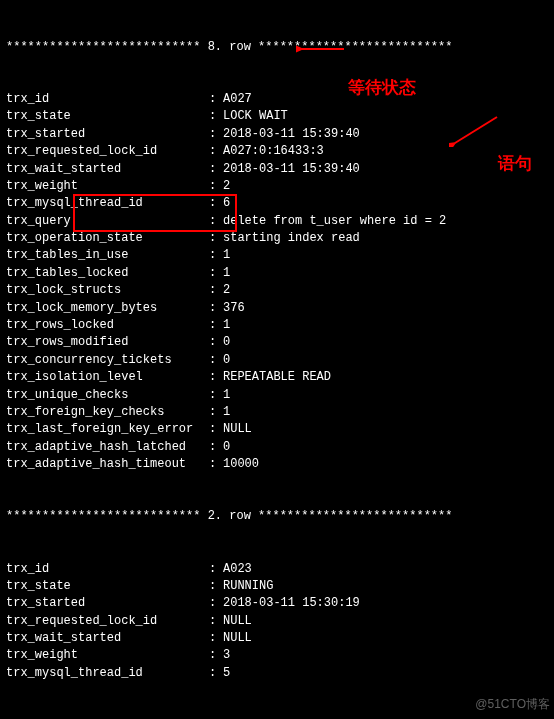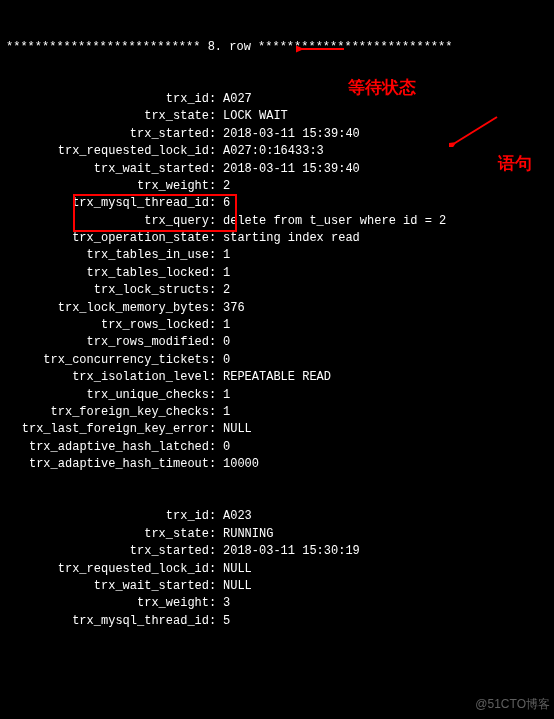--- a/index.html
+++ b/index.html
@@ -17,21 +17,20 @@
   }
   .term {
     padding: 4px 6px;
     white-space: pre;
   }
   .row {
     display: flex;
   }
   .keycol {
     width: 203px;
-    text-align: right;
     padding-right: 0;
   }
   .sep {
     width: 14px;
     text-align: center;
   }
   .valcol {
     flex: 1;
     text-align: left;
   }
@@ -63,20 +62,21 @@
     font-size: 12px;
     opacity: 0.7;
   }
 </style>
 </head>
 <body>
 
 <div class="term">
   <div>*************************** 8. row ***************************</div>
   <div id="block1"><div class="row"><span class="keycol">trx_id</span><span class="sep">: </span><span class="valcol">A027</span></div><div class="row"><span class="keycol">trx_state</span><span class="sep">: </span><span class="valcol">LOCK WAIT</span></div><div class="row"><span class="keycol">trx_started</span><span class="sep">: </span><span class="valcol">2018-03-11 15:39:40</span></div><div class="row"><span class="keycol">trx_requested_lock_id</span><span class="sep">: </span><span class="valcol">A027:0:16433:3</span></div><div class="row"><span class="keycol">trx_wait_started</span><span class="sep">: </span><span class="valcol">2018-03-11 15:39:40</span></div><div class="row"><span class="keycol">trx_weight</span><span class="sep">: </span><span class="valcol">2</span></div><div class="row"><span class="keycol">trx_mysql_thread_id</span><span class="sep">: </span><span class="valcol">6</span></div><div class="row"><span class="keycol">trx_query</span><span class="sep">: </span><span class="valcol">delete from t_user where id = 2</span></div><div class="row"><span class="keycol">trx_operation_state</span><span class="sep">: </span><span class="valcol">starting index read</span></div><div class="row"><span class="keycol">trx_tables_in_use</span><span class="sep">: </span><span class="valcol">1</span></div><div class="row"><span class="keycol">trx_tables_locked</span><span class="sep">: </span><span class="valcol">1</span></div><div class="row"><span class="keycol">trx_lock_structs</span><span class="sep">: </span><span class="valcol">2</span></div><div class="row"><span class="keycol">trx_lock_memory_bytes</span><span class="sep">: </span><span class="valcol">376</span></div><div class="row"><span class="keycol">trx_rows_locked</span><span class="sep">: </span><span class="valcol">1</span></div><div class="row"><span class="keycol">trx_rows_modified</span><span class="sep">: </span><span class="valcol">0</span></div><div class="row"><span class="keycol">trx_concurrency_tickets</span><span class="sep">: </span><span class="valcol">0</span></div><div class="row"><span class="keycol">trx_isolation_level</span><span class="sep">: </span><span class="valcol">REPEATABLE READ</span></div><div class="row"><span class="keycol">trx_unique_checks</span><span class="sep">: </span><span class="valcol">1</span></div><div class="row"><span class="keycol">trx_foreign_key_checks</span><span class="sep">: </span><span class="valcol">1</span></div><div class="row"><span class="keycol">trx_last_foreign_key_error</span><span class="sep">: </span><span class="valcol">NULL</span></div><div class="row"><span class="keycol">trx_adaptive_hash_latched</span><span class="sep">: </span><span class="valcol">0</span></div><div class="row"><span class="keycol">trx_adaptive_hash_timeout</span><span class="sep">: </span><span class="valcol">10000</span></div></div>
+  <div>*************************** 2. row ***************************</div>
   <div id="block2"><div class="row"><span class="keycol">trx_id</span><span class="sep">: </span><span class="valcol">A023</span></div><div class="row"><span class="keycol">trx_state</span><span class="sep">: </span><span class="valcol">RUNNING</span></div><div class="row"><span class="keycol">trx_started</span><span class="sep">: </span><span class="valcol">2018-03-11 15:30:19</span></div><div class="row"><span class="keycol">trx_requested_lock_id</span><span class="sep">: </span><span class="valcol">NULL</span></div><div class="row"><span class="keycol">trx_wait_started</span><span class="sep">: </span><span class="valcol">NULL</span></div><div class="row"><span class="keycol">trx_weight</span><span class="sep">: </span><span class="valcol">3</span></div><div class="row"><span class="keycol">trx_mysql_thread_id</span><span class="sep">: </span><span class="valcol">5</span></div></div>
   
 </div>
 
 <div class="highlight-box" style="left:73px; top:194px; width:160px; height:34px;"></div>
 
 <svg class="arrow" style="left:296px; top:41px; width:50px; height:16px;">
   <defs>
     <marker id="ah1" markerWidth="8" markerHeight="8" refX="1" refY="3" orient="auto">
       <path d="M7,0 L0,3 L7,6 Z" fill="#ff0000"></path>

